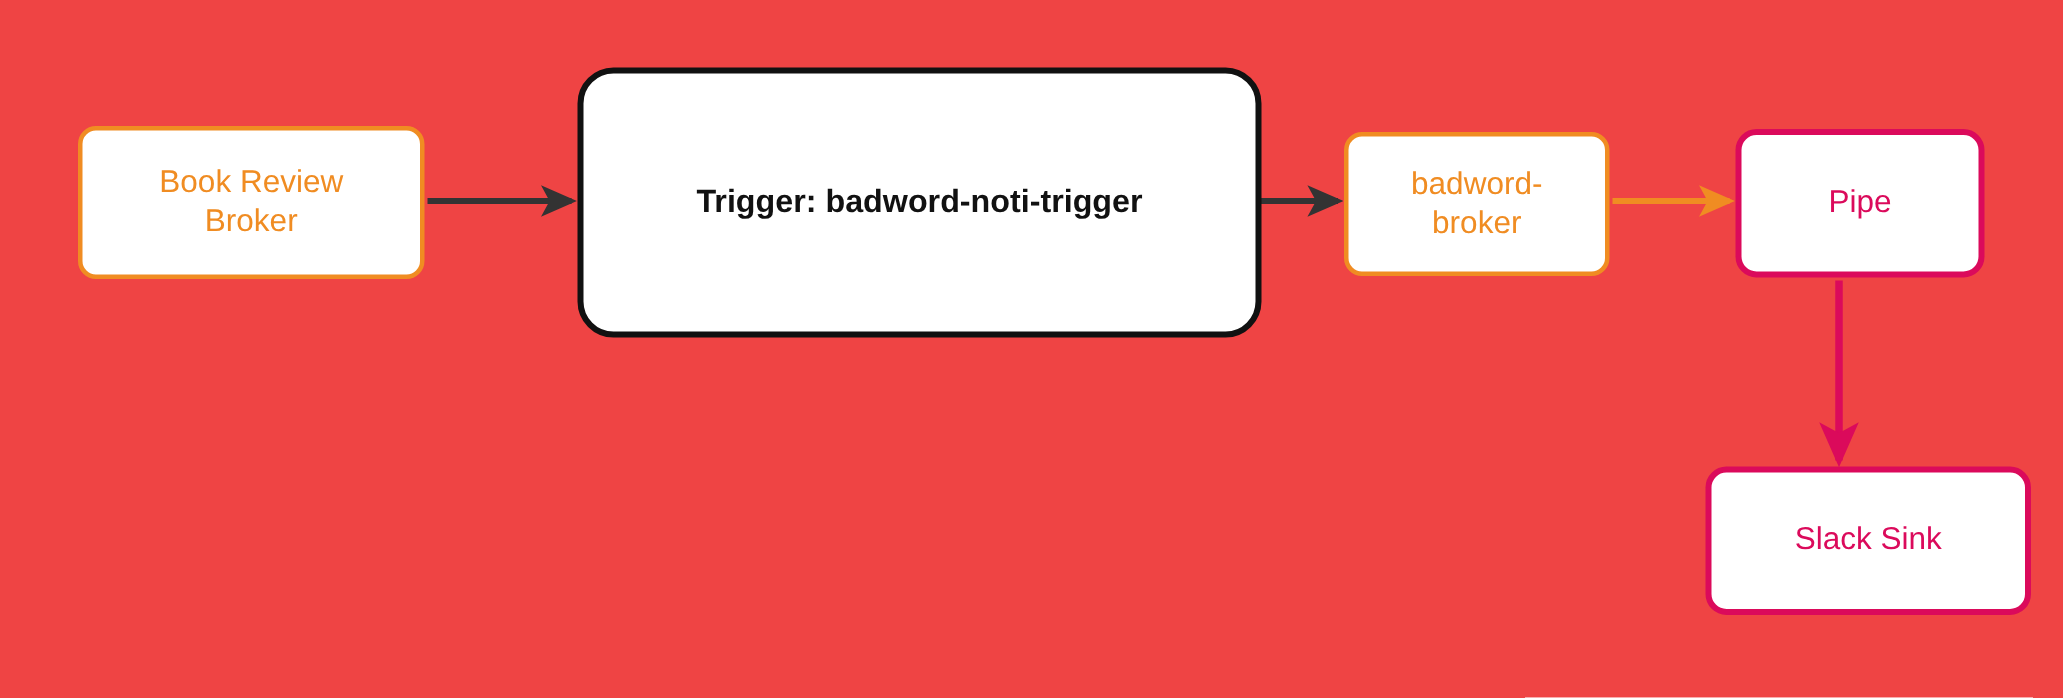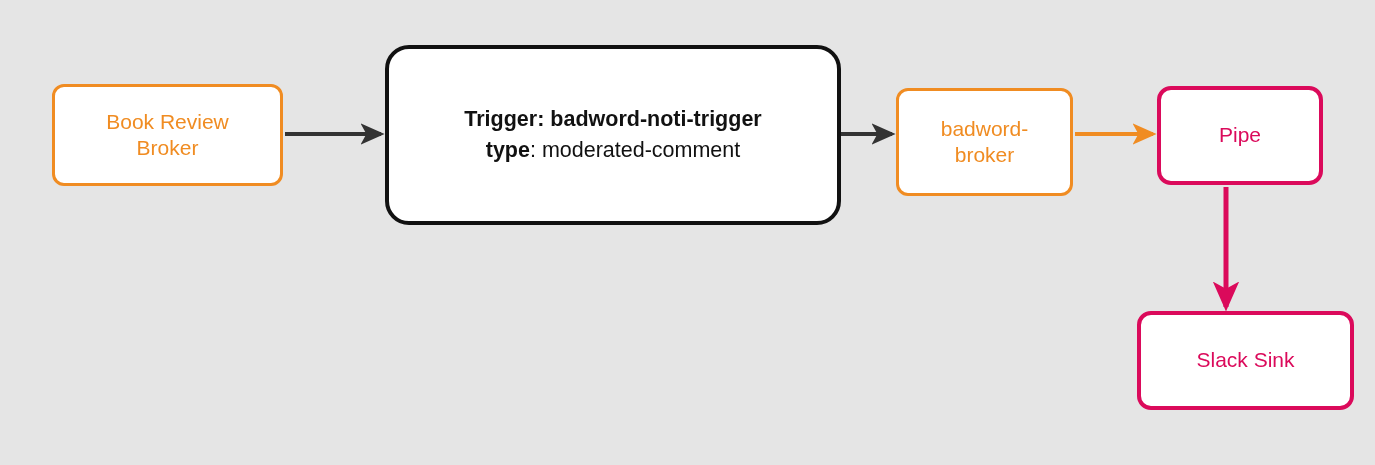--- a/index.html
+++ b/index.html
@@ -7,21 +7,21 @@
     padding: 0;
     background: #ffffff;
   }
   body {
     font-family: "Liberation Sans", sans-serif;
   }
   #canvas {
     position: relative;
     width: 1375px;
     height: 465px;
-    background: #e5e5e5;
+    background: #ef4444;
     overflow: hidden;
   }
   .node {
     position: absolute;
     box-sizing: border-box;
     background: #ffffff;
     border-style: solid;
     display: flex;
     align-items: center;
     justify-content: center;
@@ -109,27 +109,24 @@
   <div class="node node-orange" style="left:52px; top:84px; width:231px; height:102px;">
     <span class="node-label">Book Review
 Broker</span>
   </div>
 
   <div class="node node-dark" style="left:385px; top:45px; width:456px; height:180px;">
     <span class="trigger-lines">
       <span class="trigger-line">
         <span class="b">Trigger:</span><span class="b"> <span>badword-noti-trigger</span></span>
       </span>
-      <span class="trigger-line">
-        <span class="b">type</span><span class="r">: <span>moderated-comment</span></span>
-      </span>
     </span>
   </div>
 
-  <div class="node node-orange" style="left:896px; top:88px; width:177px; height:108px;">
+  <div class="node node-orange" style="left:896px; top:88px; width:177px; height:96px;">
     <span class="node-label">badword-
 broker</span>
   </div>
 
   <div class="node node-pink" style="left:1157px; top:86px; width:166px; height:99px;">
     <span class="node-label">Pipe</span>
   </div>
 
   <div class="node node-pink" style="left:1116px; top:311px; width:217px; height:99px;margin-left:21px;">
     <span class="node-label">Slack Sink</span>

